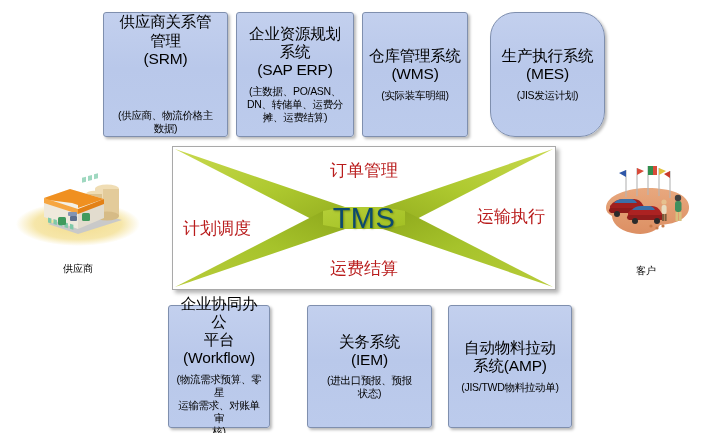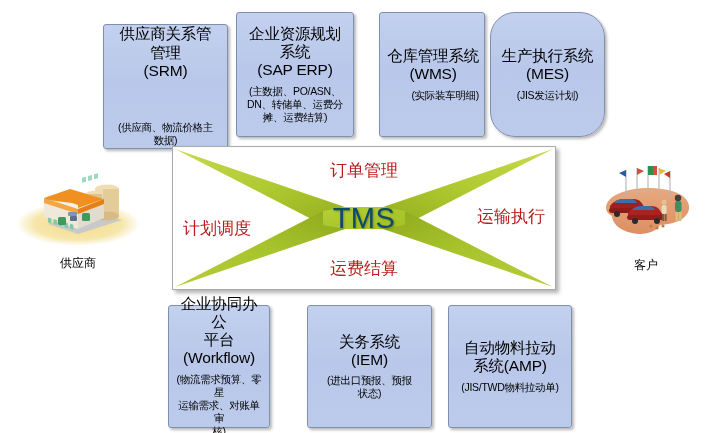--- a/index.html
+++ b/index.html
@@ -86,48 +86,48 @@
     letter-spacing: 0.5px;
     text-shadow: 1px 1px 2px rgba(80,95,10,0.55);
   }
 
   
   .endpoint {
     position: absolute;
     text-align: center;
   }
   .endpoint-label {
-    font-size: 12px;
+    font-size: 10px;
     color: #000000;
-    margin-top: 1px;
+    margin-top: 8px;
   }
 </style>
 </head>
 <body>
 
 <div id="canvas">
 
-  <div class="sys-box" style="left:103px; top:24px; width:125px; height:125px;gap:36px;">
+  <div class="sys-box" style="left:103px; top:12px; width:125px; height:125px;gap:36px;">
     <div class="sys-title">供应商关系管
 管理
 (SRM)</div>
     <div class="sys-sub">(供应商、物流价格主
 数据)</div>
   </div>
 
   <div class="sys-box" style="left:236px; top:12px; width:118px; height:125px;text-align:center;">
     <div class="sys-title">企业资源规划
 系统
 (SAP ERP)</div>
     <div class="sys-sub">(主数据、PO/ASN、
 DN、转储单、运费分
 摊、运费结算)</div>
   </div>
 
-  <div class="sys-box" style="left:379px; top:12px; width:106px; height:125px;align-items:flex-end;">
+  <div class="sys-box" style="left:362px; top:12px; width:106px; height:125px;">
     <div class="sys-title">仓库管理系统
 (WMS)</div>
     <div class="sys-sub">(实际装车明细)</div>
   </div>
 
   <div class="sys-box" style="left:490px; top:12px; width:115px; height:125px;border-radius:25px;">
     <div class="sys-title">生产执行系统
 (MES)</div>
     <div class="sys-sub">(JIS发运计划)</div>
   </div>

